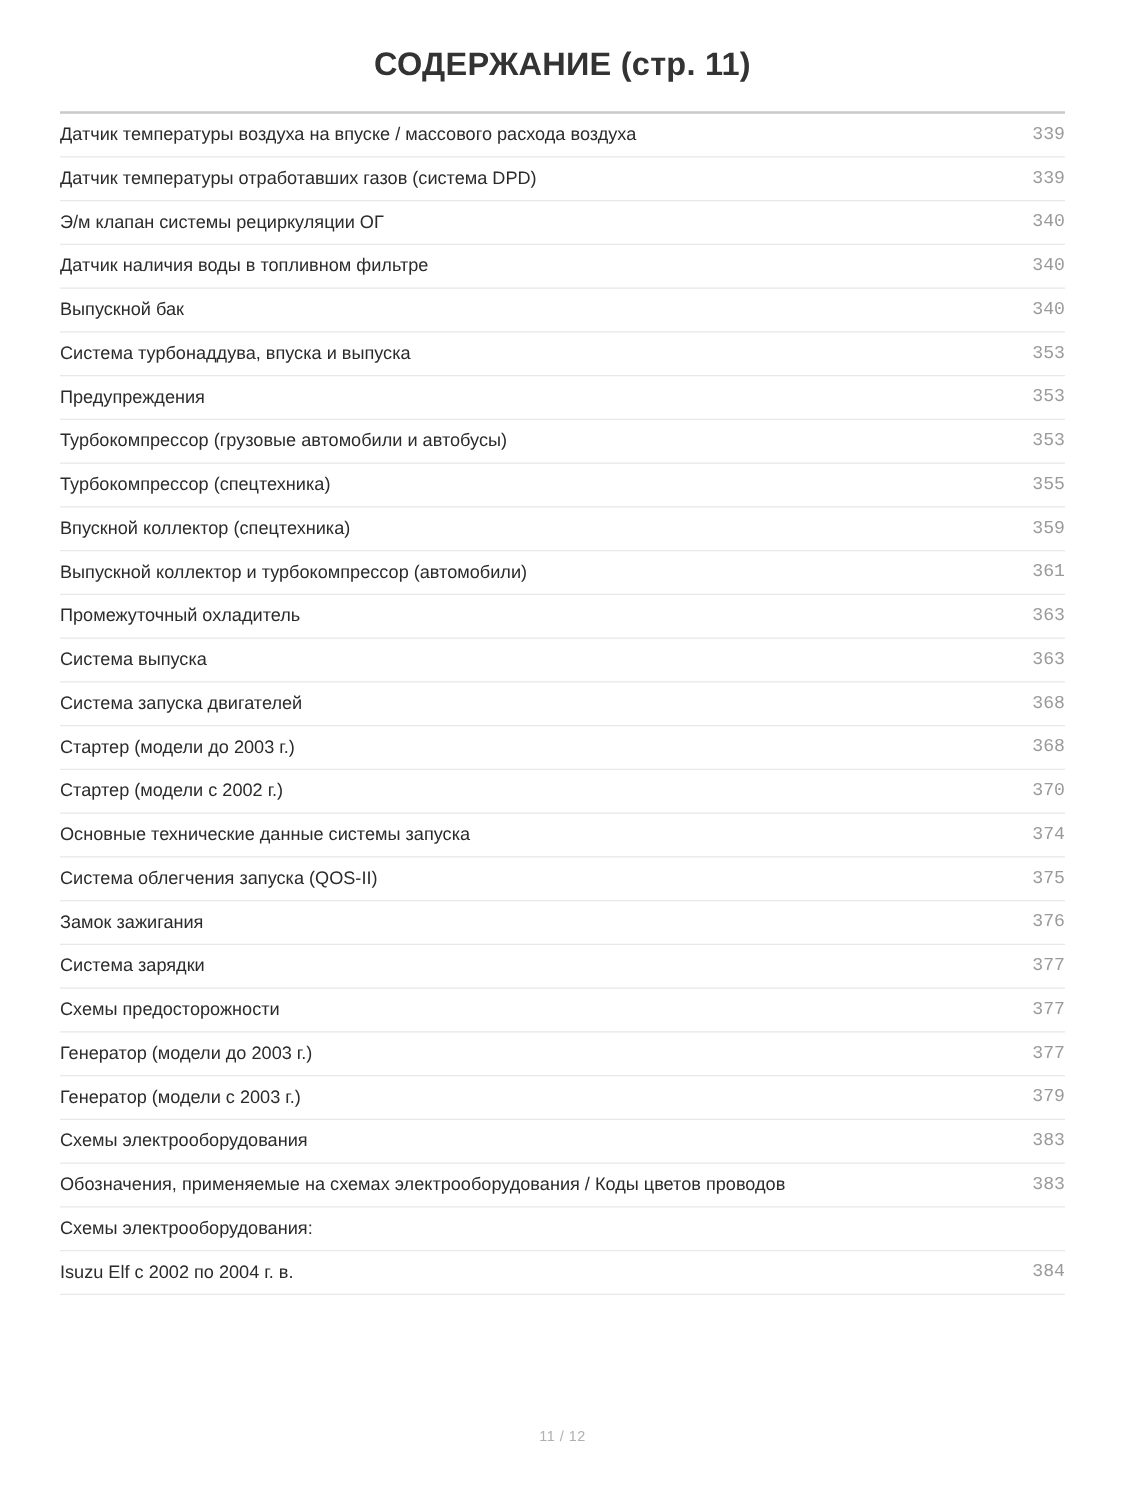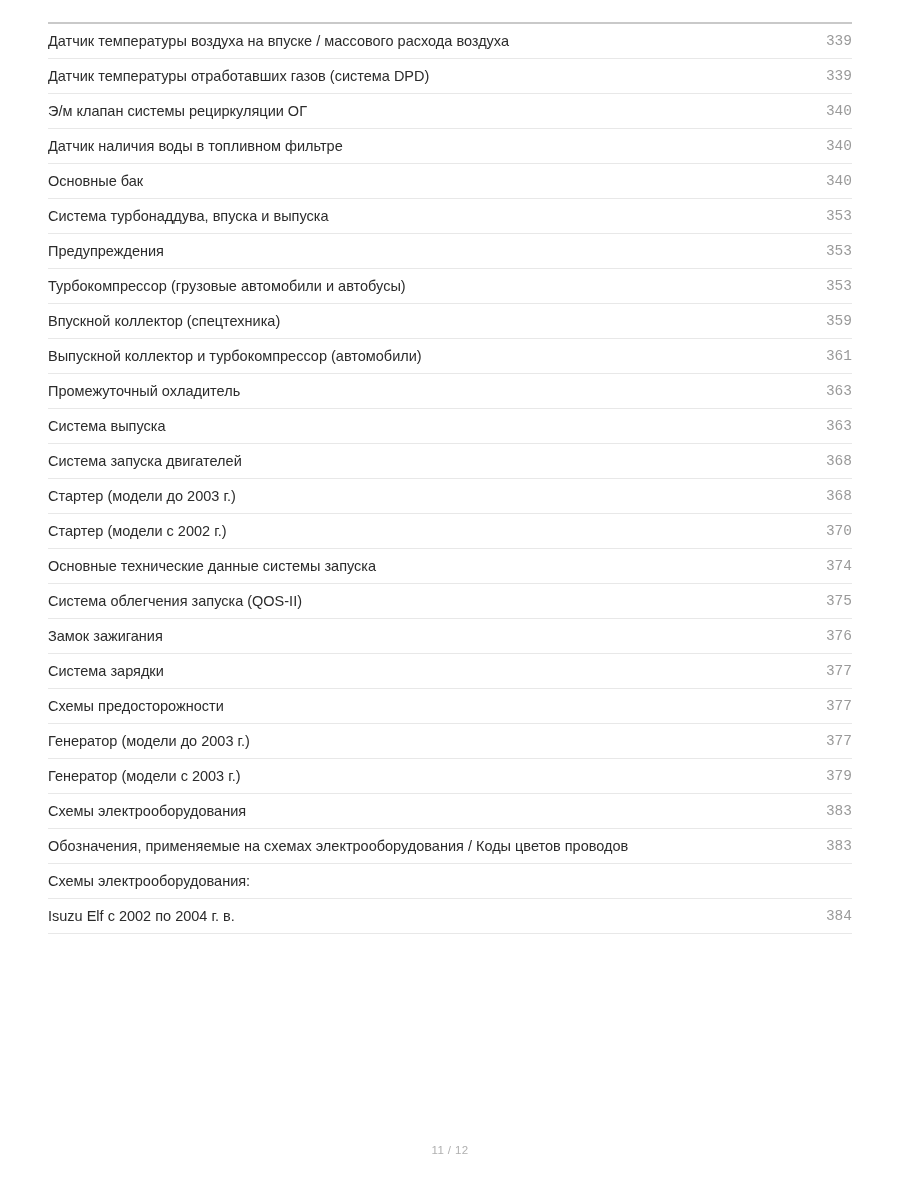--- a/index.html
+++ b/index.html
@@ -94,20 +94,23 @@
     color: #b0b0b0;
     letter-spacing: 0.4px;
     margin-top: 38px;
   }
 </style>
 </head>
 <body>
 
 <div class="page">
 
+  <div class="title-block">
+    <h1 class="doc-title">СОДЕРЖАНИЕ (стр. 11)</h1>
+  </div>
 
   <div class="toc-wrap">
     <div class="top-rule"></div>
     <table class="toc-table">
       <tbody id="toc-body">
           <tr class="toc-row">
             <td class="toc-label">Датчик температуры воздуха на впуске / массового расхода воздуха</td>
             <td class="toc-page">339</td>
           </tr>
           <tr class="toc-row">
@@ -116,34 +119,38 @@
           </tr>
           <tr class="toc-row">
             <td class="toc-label">Э/м клапан системы рециркуляции ОГ</td>
             <td class="toc-page">340</td>
           </tr>
           <tr class="toc-row">
             <td class="toc-label">Датчик наличия воды в топливном фильтре</td>
             <td class="toc-page">340</td>
           </tr>
           <tr class="toc-row">
-            <td class="toc-label">Основные бак</td>
+            <td class="toc-label">Выпускной бак</td>
             <td class="toc-page">340</td>
           </tr>
           <tr class="toc-row">
             <td class="toc-label">Система турбонаддува, впуска и выпуска</td>
             <td class="toc-page">353</td>
           </tr>
           <tr class="toc-row">
             <td class="toc-label">Предупреждения</td>
             <td class="toc-page">353</td>
           </tr>
           <tr class="toc-row">
             <td class="toc-label">Турбокомпрессор (грузовые автомобили и автобусы)</td>
             <td class="toc-page">353</td>
+          </tr>
+          <tr class="toc-row">
+            <td class="toc-label">Турбокомпрессор (спецтехника)</td>
+            <td class="toc-page">355</td>
           </tr>
           <tr class="toc-row">
             <td class="toc-label">Впускной коллектор (спецтехника)</td>
             <td class="toc-page">359</td>
           </tr>
           <tr class="toc-row">
             <td class="toc-label">Выпускной коллектор и турбокомпрессор (автомобили)</td>
             <td class="toc-page">361</td>
           </tr>
           <tr class="toc-row">

